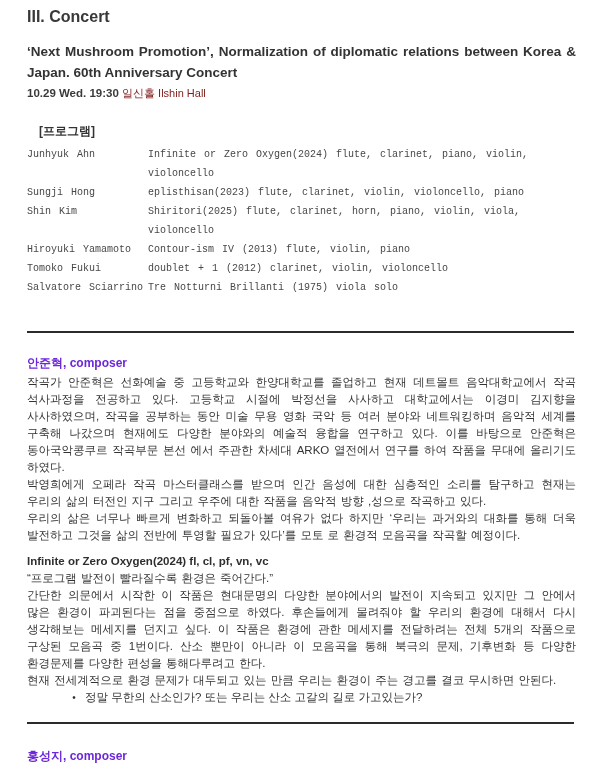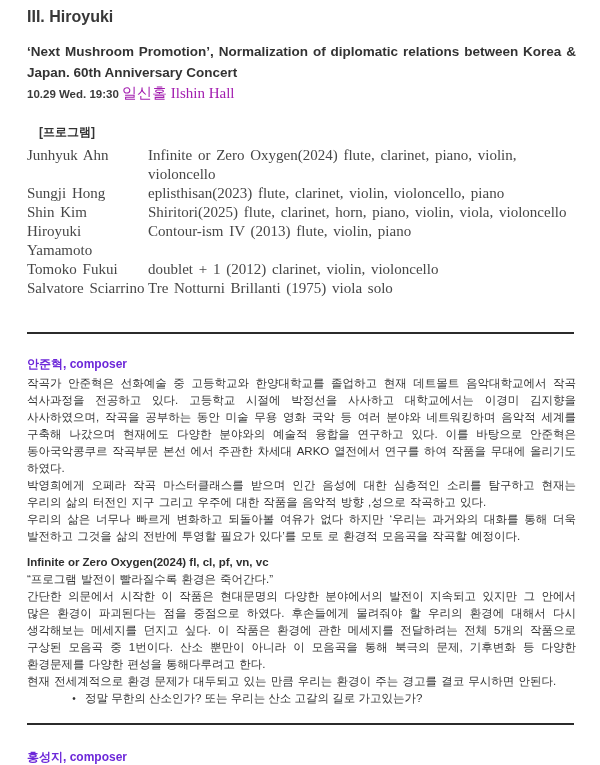--- a/index.html
+++ b/index.html
@@ -38,37 +38,37 @@
     font-size: 11.5px;
     line-height: 16px;
     margin: 0;
     white-space: nowrap;
   }
   .dateline .dt {
     font-weight: bold;
     color: #3a3a3a;
   }
   .dateline .venue {
-    font-family: Liberation Serif, serif;
+    font-family: Liberation Sans, sans-serif;
     font-weight: normal;
-    font-size: 15px;
-    color: #a21caf;
+    font-size: 11px;
+    color: #7f1d1d;
   }
   .program-label {
     margin-top: 22px;
     font-size: 12px;
     font-weight: bold;
     color: #333333;
     line-height: 16px;
     padding-left: 12px;
   }
   .program-list {
     margin-top: 6px;
-    font-family: Liberation Serif, serif;
-    font-size: 15px;
+    font-family: Liberation Mono, monospace;
+    font-size: 10px;
     color: #474747;
   }
   .prow {
     display: flex;
     line-height: 19px;
     word-spacing: 2px;
   }
   .pcomposer {
     flex: none;
     width: 121px;
@@ -128,21 +128,21 @@
   }
   .sec2 {
     margin: 0;
   }
 </style>
 </head>
 <body>
 
 <div class="page">
 
-  <div class="h1">III. Hiroyuki</div>
+  <div class="h1">III. Concert</div>
 
   <div class="subtitle">‘Next Mushroom Promotion’, Normalization of diplomatic relations between Korea &amp; Japan. 60th Anniversary Concert</div>
 
   <div class="dateline">
     <span class="dt">10.29 Wed. 19:30</span>
     <span class="venue">일신홀 Ilshin Hall</span>
   </div>
 
   <div class="program-label">[프로그램]</div>
 

